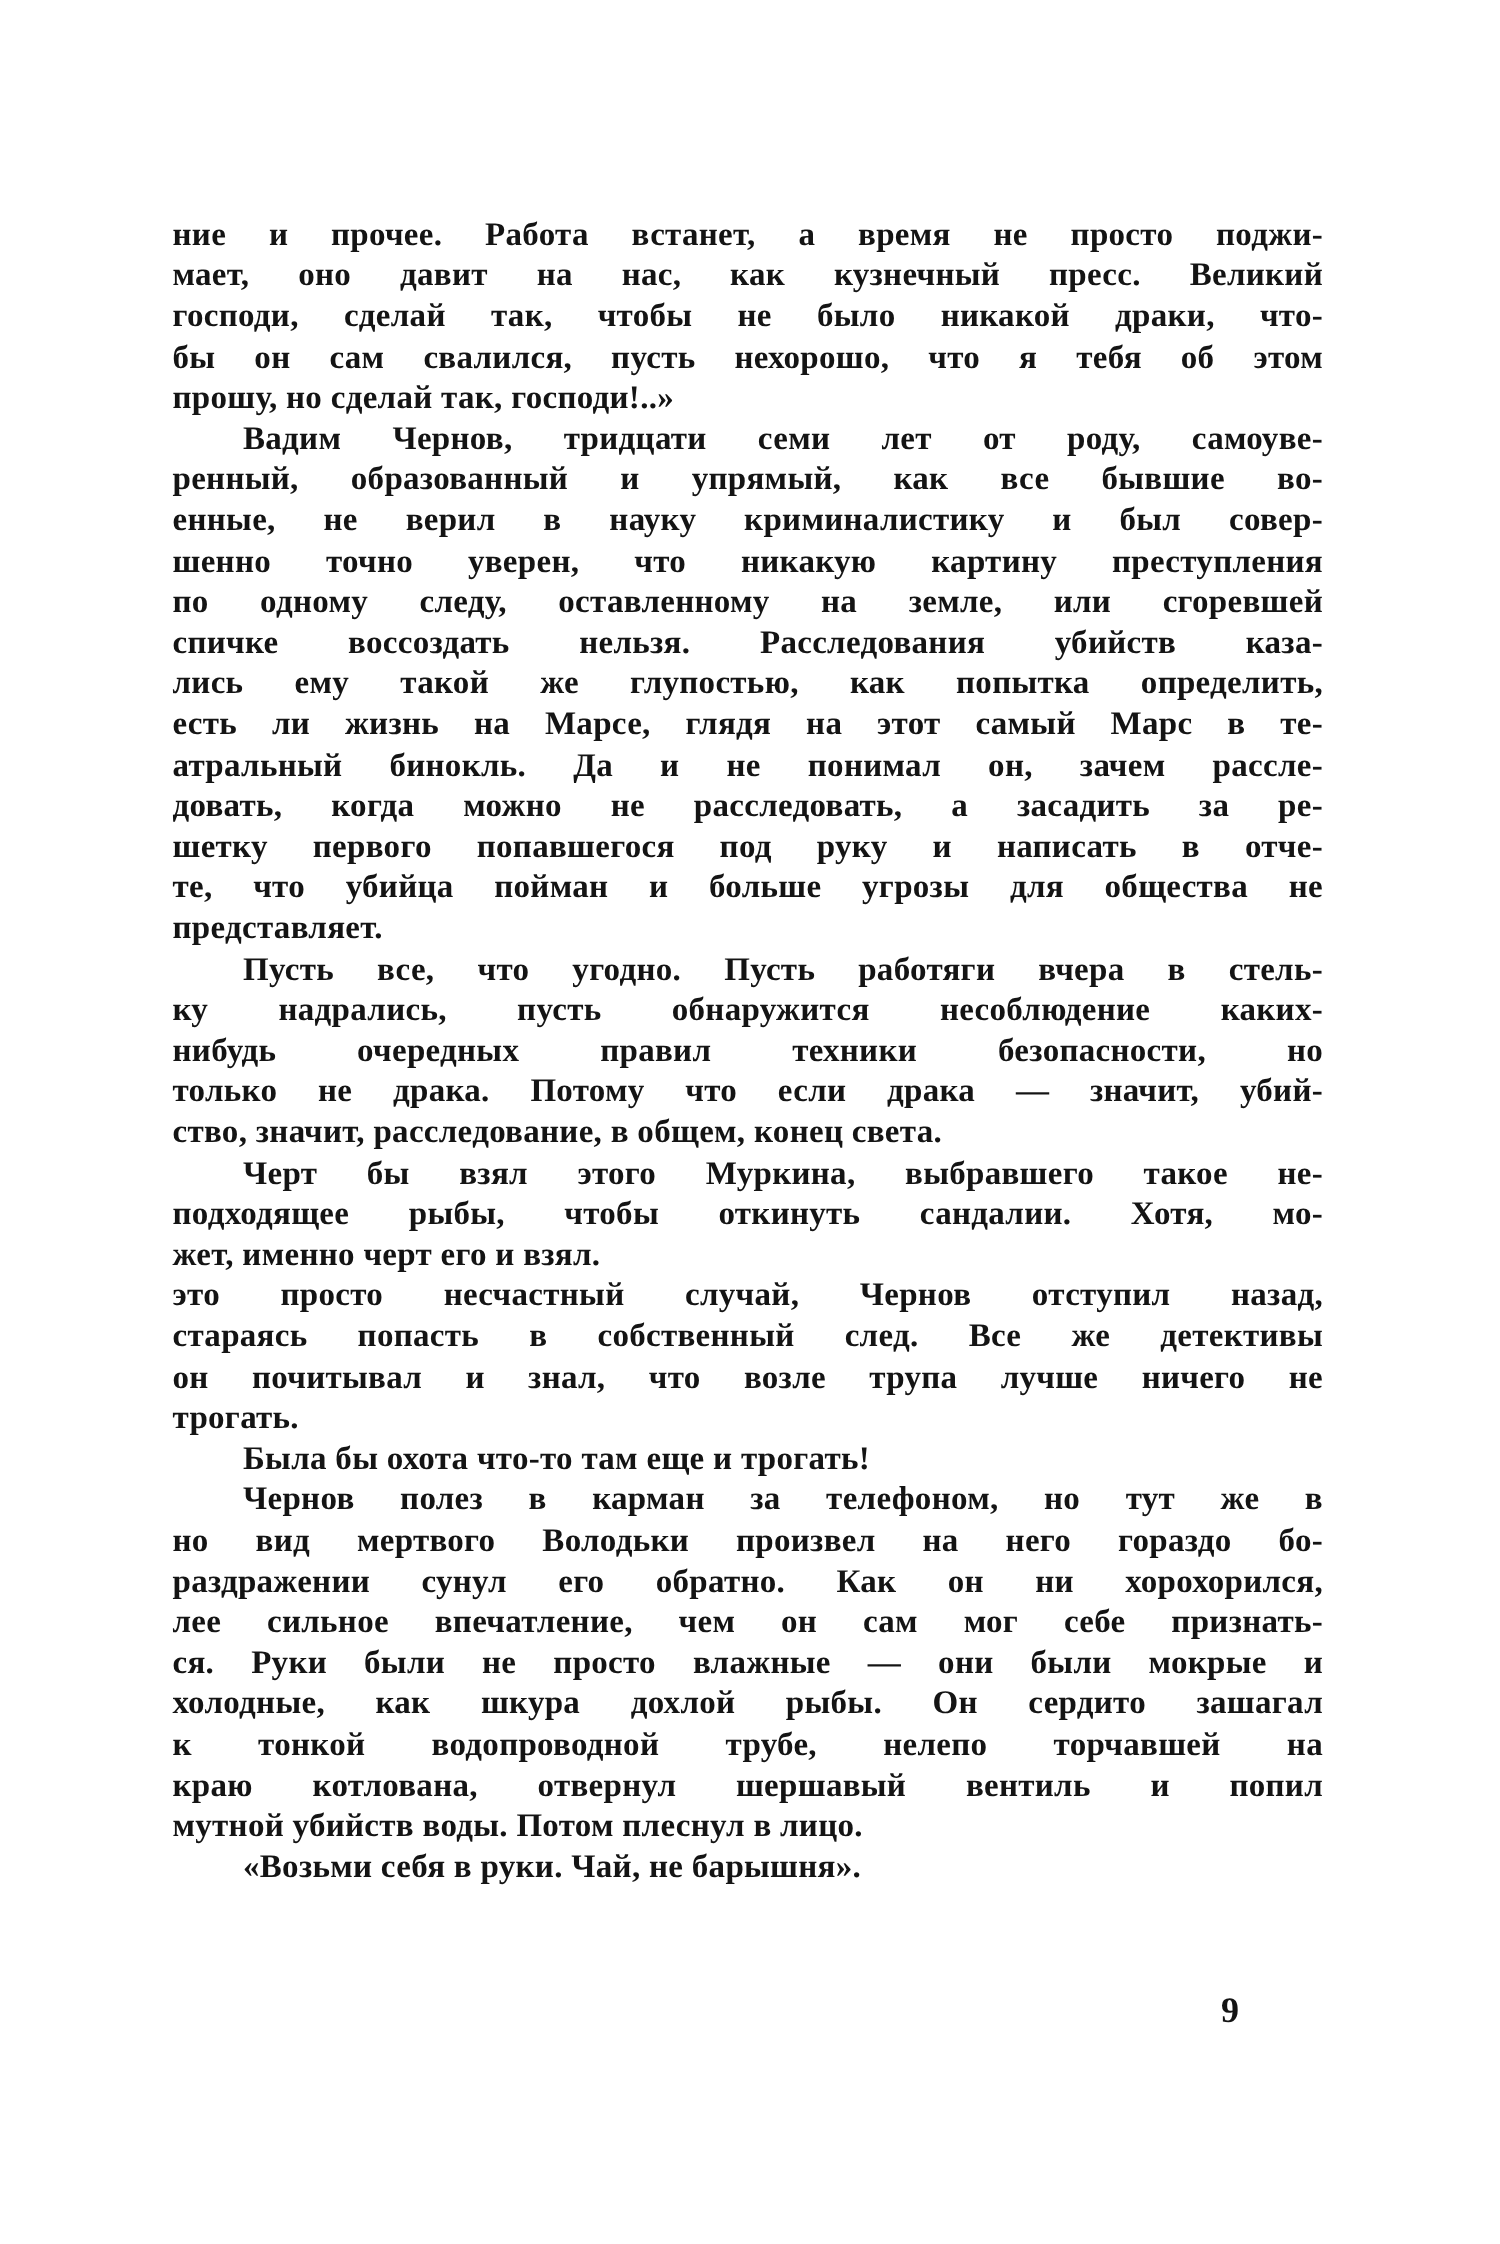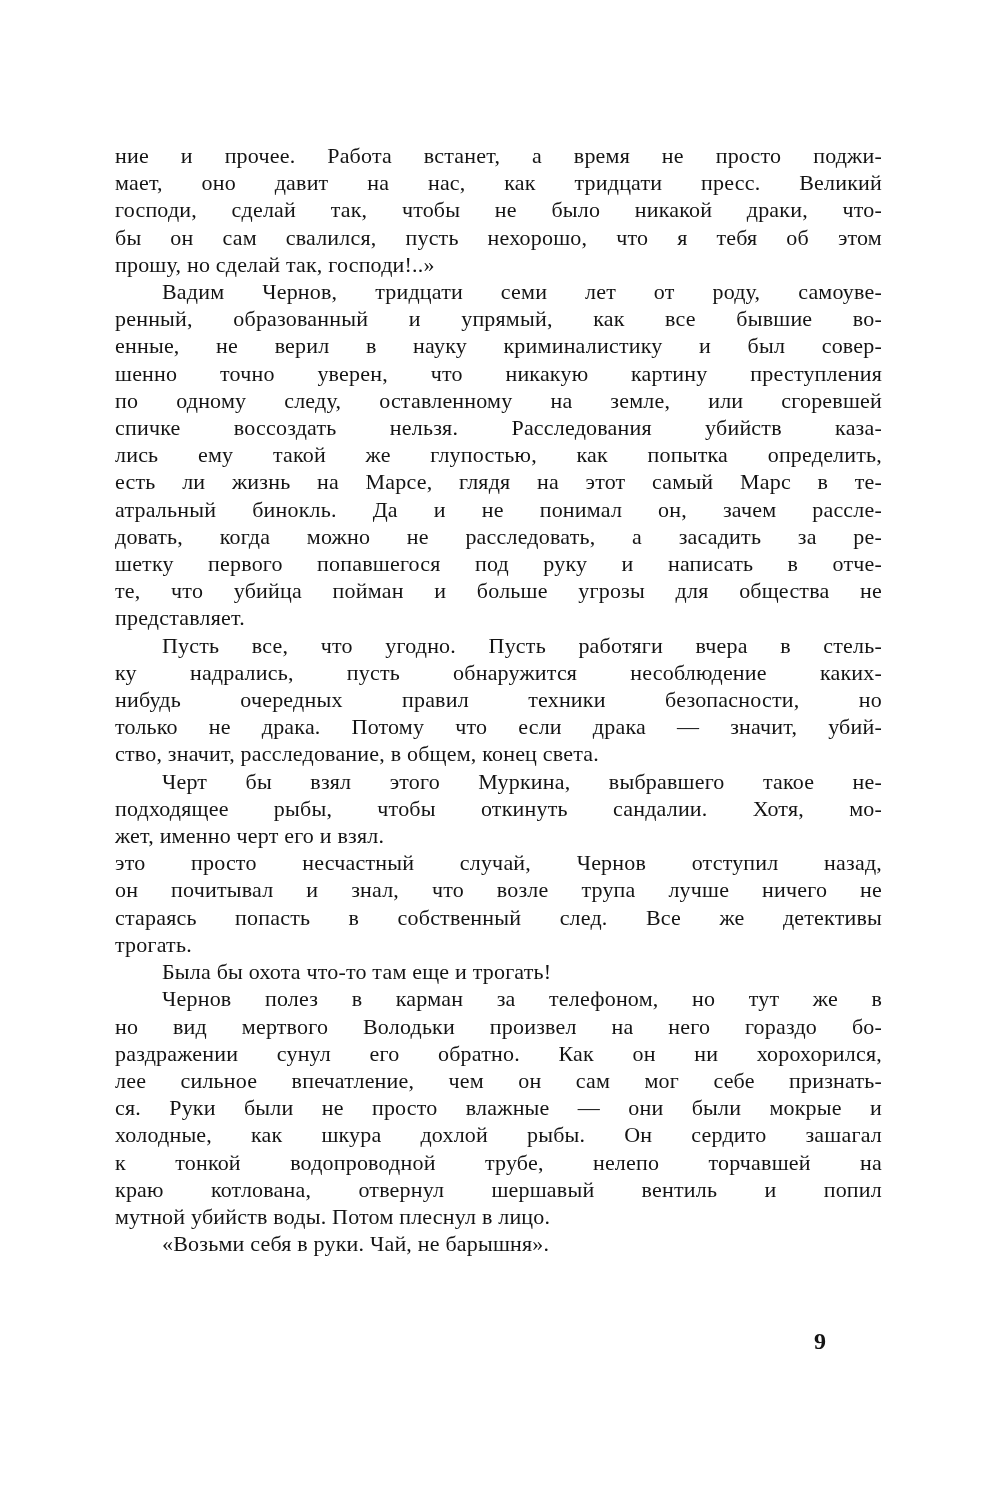--- a/index.html
+++ b/index.html
@@ -25,20 +25,21 @@
     line-height: 27.2px;
     letter-spacing: 0.2px;
   }
   .paragraph {
     margin: 0;
     padding: 0;
   }
   .line {
     text-align: justify;
     text-align-last: justify;
+    font-weight: bold;
   }
   .line.last {
     text-align: justify;
     text-align-last: left;
   }
   .line.indent {
     text-indent: 47px;
   }
   .page-number {
     position: absolute;
@@ -51,21 +52,21 @@
     color: #141414;
   }
 </style>
 </head>
 <body>
 
 <div class="page">
   <div class="text-block" id="text-block">
       <div class="paragraph">
         <div class="line">ние и прочее. Работа встанет, а время не просто поджи-</div>
-        <div class="line">мает, оно давит на нас, как тридцати пресс. Великий</div>
+        <div class="line">мает, оно давит на нас, как кузнечный пресс. Великий</div>
         <div class="line">господи, сделай так, чтобы не было никакой драки, что-</div>
         <div class="line">бы он сам свалился, пусть нехорошо, что я тебя об этом</div>
         <div class="line last">прошу, но сделай так, господи!..»</div>
       </div>
       <div class="paragraph">
         <div class="line indent">Вадим Чернов, тридцати семи лет от роду, самоуве-</div>
         <div class="line">ренный, образованный и упрямый, как все бывшие во-</div>
         <div class="line">енные, не верил в науку криминалистику и был совер-</div>
         <div class="line">шенно точно уверен, что никакую картину преступления</div>
         <div class="line">по одному следу, оставленному на земле, или сгоревшей</div>
@@ -85,22 +86,22 @@
         <div class="line">только не драка. Потому что если драка — значит, убий-</div>
         <div class="line last">ство, значит, расследование, в общем, конец света.</div>
       </div>
       <div class="paragraph">
         <div class="line indent">Черт бы взял этого Муркина, выбравшего такое не-</div>
         <div class="line">подходящее рыбы, чтобы откинуть сандалии. Хотя, мо-</div>
         <div class="line last">жет, именно черт его и взял.</div>
       </div>
       <div class="paragraph">
         <div class="line">это просто несчастный случай, Чернов отступил назад,</div>
+        <div class="line">стараясь попасть в собственный след. Все же детективы</div>
         <div class="line">он почитывал и знал, что возле трупа лучше ничего не</div>
-        <div class="line">стараясь попасть в собственный след. Все же детективы</div>
         <div class="line last">трогать.</div>
       </div>
       <div class="paragraph">
         <div class="line last indent">Была бы охота что-то там еще и трогать!</div>
       </div>
       <div class="paragraph">
         <div class="line indent">Чернов полез в карман за телефоном, но тут же в</div>
         <div class="line">но вид мертвого Володьки произвел на него гораздо бо-</div>
         <div class="line">раздражении сунул его обратно. Как он ни хорохорился,</div>
         <div class="line">лее сильное впечатление, чем он сам мог себе признать-</div>

